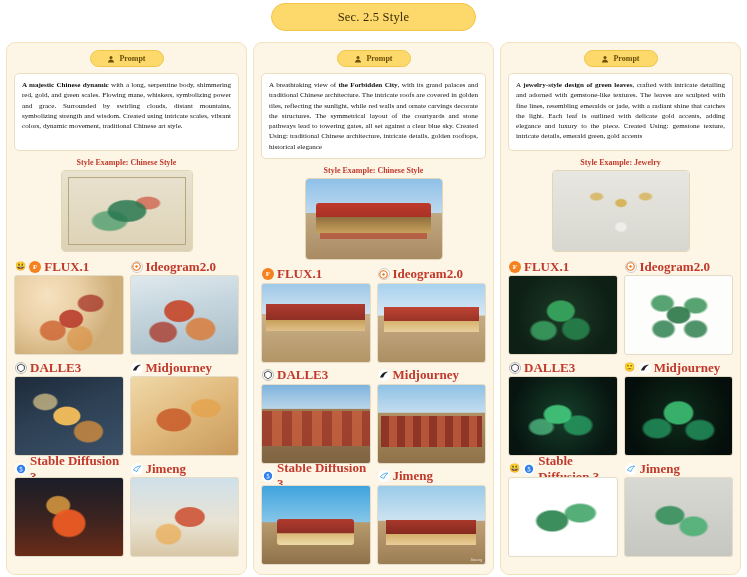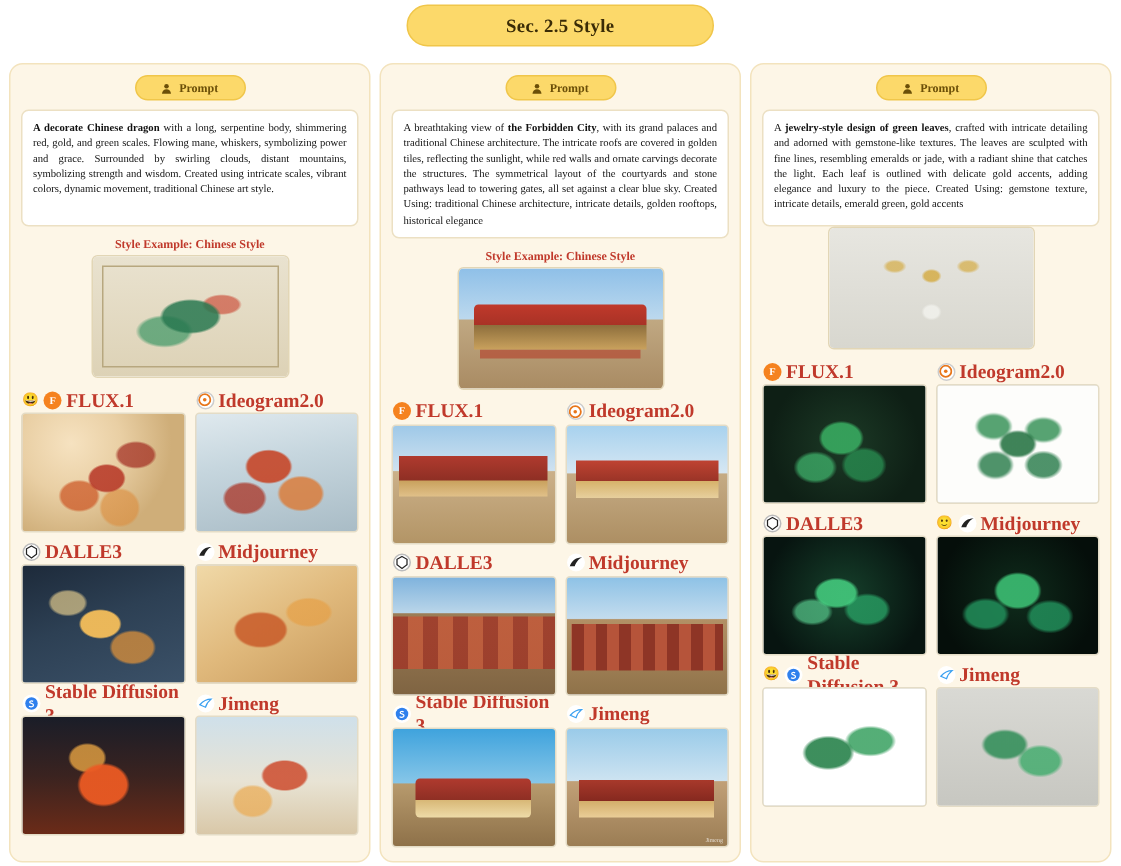--- a/index.html
+++ b/index.html
@@ -17,21 +17,21 @@
   }
   
   .title-banner {
     position: absolute;
     left: 271px; top: 3px;
     width: 205px; height: 28px;
     background: #fcd96a;
     border: 1px solid #f0c64a;
     border-radius: 14px;
     display: flex; align-items: center; justify-content: center;
-    font-weight: bold;
+    font-weight: normal;
     font-size: 12.5px;
     color: #3a2b06;
     letter-spacing: 0.2px;
   }
   
   .columns {
     position: absolute;
     left: 0; top: 42px;
     width: 747px;
     display: flex;
@@ -276,21 +276,21 @@
       <div class="prompt-pill">
         <span class="ic">
           <svg width="8" height="8" viewBox="0 0 16 16">
               <circle cx="8" cy="5" r="3" fill="#6b4f08"></circle>
               <path d="M2 15c0-3.3 2.7-6 6-6s6 2.7 6 6z" fill="#6b4f08"></path>
             </svg>
         </span>
         <span>Prompt</span>
       </div>
       <div class="prompt-card">
-        <b>A decorate Chinese dragon</b><span> with a long, serpentine body, shimmering red, gold, and green scales. Flowing mane, whiskers, symbolizing power and grace. Surrounded by swirling clouds, distant mountains, symbolizing strength and wisdom. Created using intricate scales, vibrant colors, dynamic movement, traditional Chinese art style.</span>
+        <b>A majestic Chinese dynamic</b><span> with a long, serpentine body, shimmering red, gold, and green scales. Flowing mane, whiskers, symbolizing power and grace. Surrounded by swirling clouds, distant mountains, symbolizing strength and wisdom. Created using intricate scales, vibrant colors, dynamic movement, traditional Chinese art style.</span>
       </div>
       <div class="style-label">Style Example: Chinese Style</div>
       <div class="style-img-wrap">
         <div class="pic dragon-style"></div>
       </div>
       <div class="grid">
         <div class="cell">
           <div class="cell-head">
             <span class="emoji">😃</span>
             <span class="chip chip-flux">F</span>
@@ -474,20 +474,21 @@
           <svg width="8" height="8" viewBox="0 0 16 16">
               <circle cx="8" cy="5" r="3" fill="#6b4f08"></circle>
               <path d="M2 15c0-3.3 2.7-6 6-6s6 2.7 6 6z" fill="#6b4f08"></path>
             </svg>
         </span>
         <span>Prompt</span>
       </div>
       <div class="prompt-card">
         <span>A </span><b>jewelry-style design of green leaves</b><span>, crafted with intricate detailing and adorned with gemstone-like textures. The leaves are sculpted with fine lines, resembling emeralds or jade, with a radiant shine that catches the light. Each leaf is outlined with delicate gold accents, adding elegance and luxury to the piece. Created Using: gemstone texture, intricate details, emerald green, gold accents</span>
       </div>
+      <div class="style-label">Style Example: Jewelry</div>
       <div class="style-img-wrap wide">
         <div class="pic jw-style"></div>
       </div>
       <div class="grid">
         <div class="cell">
           <div class="cell-head">
             <span class="chip chip-flux">F</span>
             <span class="cell-name" style="color:#c0392b">FLUX.1</span>
           </div>
           <div class="img-box">

